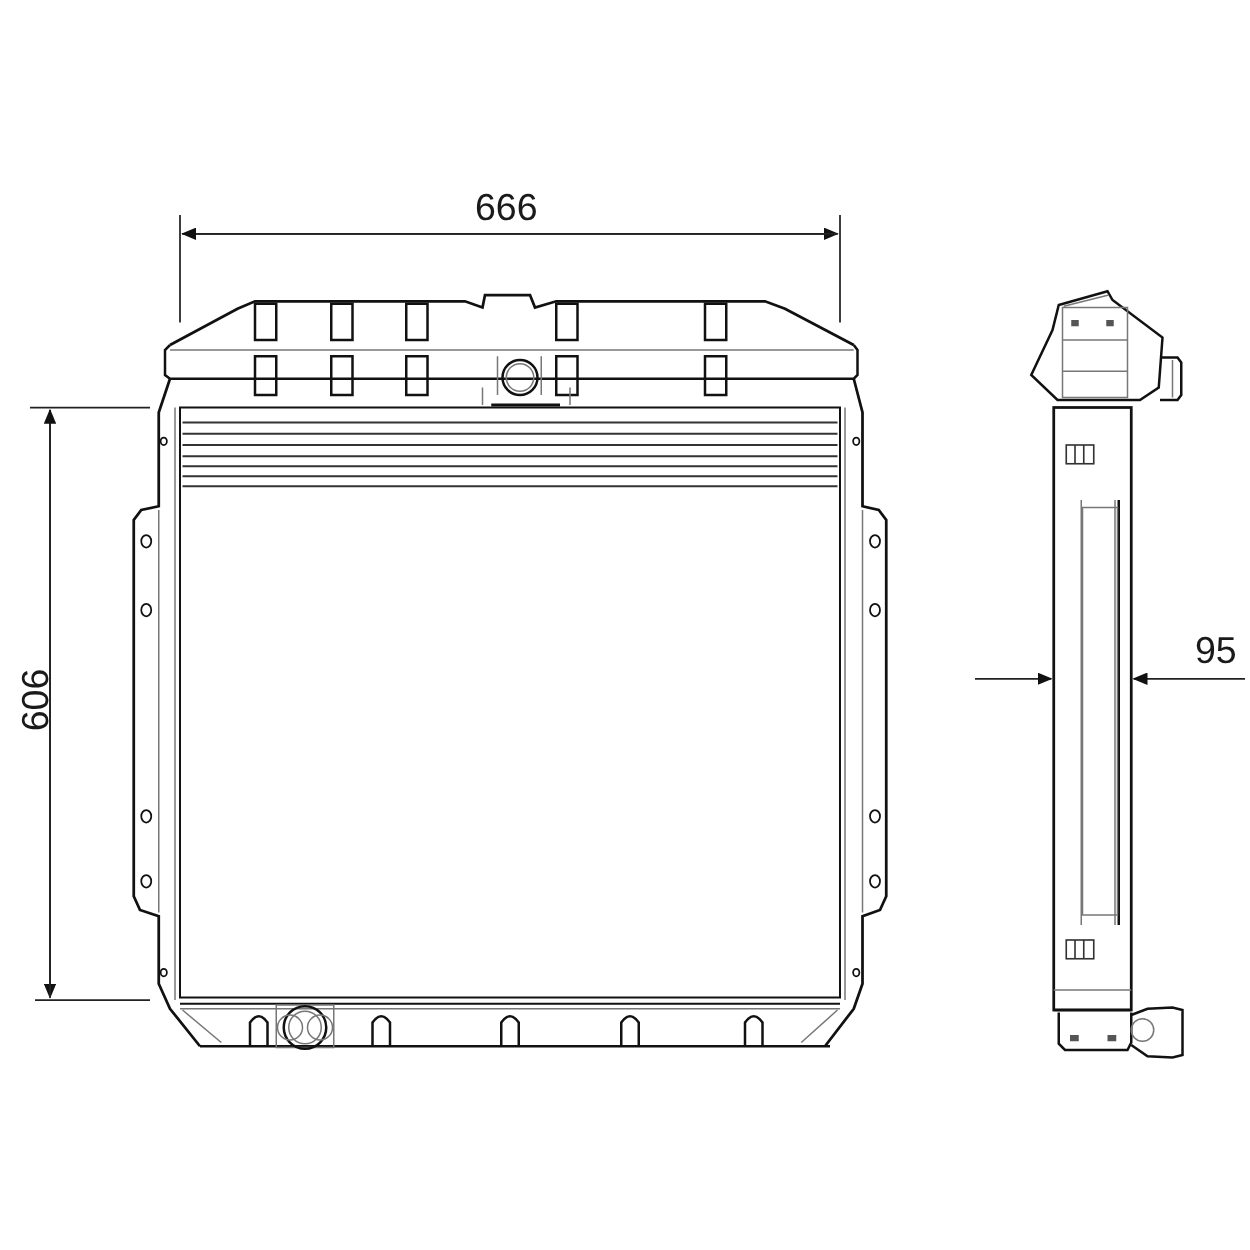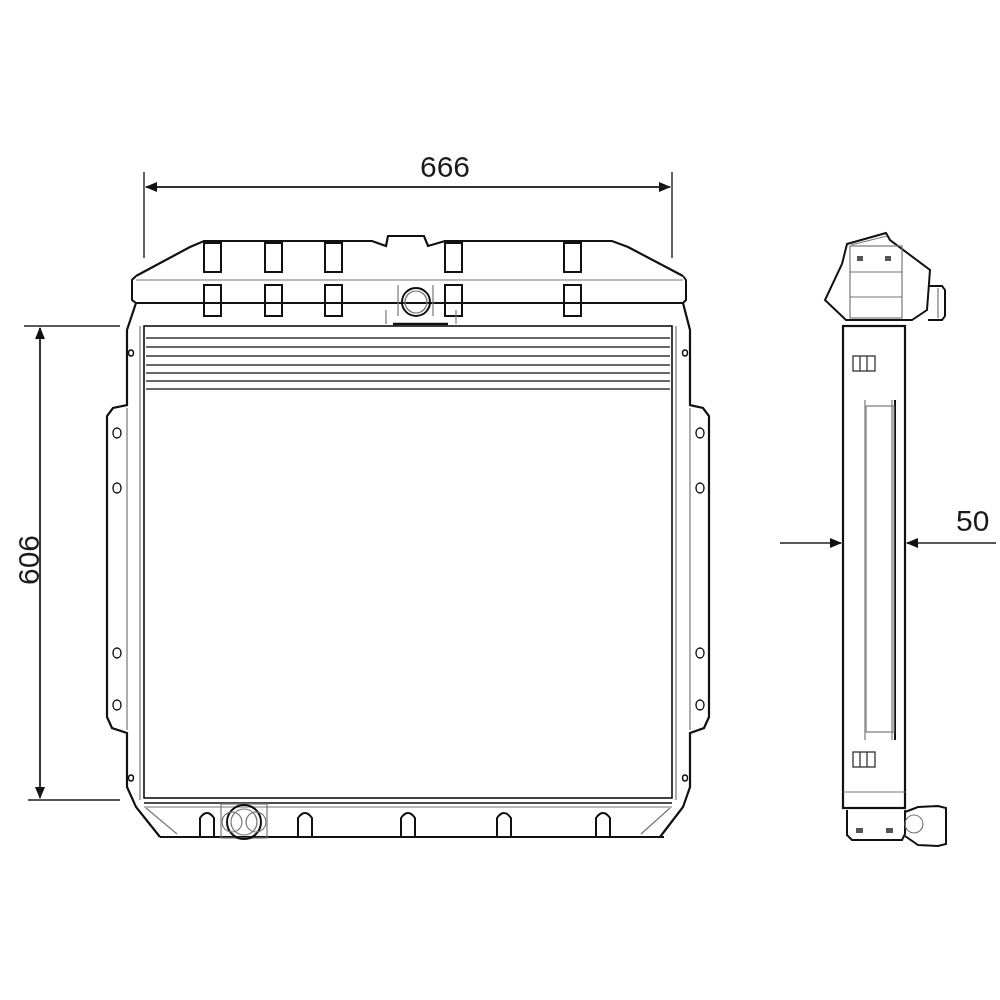--- a/index.html
+++ b/index.html
@@ -1,19 +1,19 @@
 <!DOCTYPE html>
 <html><head>
   <meta charset="utf-8">
   <style>
     html, body { margin: 0; padding: 0; background: #ffffff; }
     body { width: 1000px; height: 1000px; position: relative; overflow: hidden; font-family: "Liberation Sans", sans-serif; }
     svg { position: absolute; left: 0; top: 0; }
     .dim-label { position: absolute; font-family: "Liberation Sans", sans-serif; font-size: 30px; color: #1a1a1a; line-height: 1; }
-    #lbl-width { left: 380px; top: 152px; margin-left: 40px; }
+    #lbl-width { left: 380px; top: 152px; }
     #lbl-height { left: 4px; top: 545px; transform-origin: center; }
     #lbl-depth { left: 956px; top: 506px; }
     .ln { stroke: #111; fill: none; }
     .thin { stroke: #222; stroke-width: 1.4; fill: none; }
     .gray { stroke: #777; stroke-width: 1.2; fill: none; }
   </style>
 </head>
 <body>
 
 <svg width="1000" height="1000" viewBox="0 0 1000 1000" xmlns="http://www.w3.org/2000/svg">
@@ -165,13 +165,13 @@
   </g>
 
   <g>
     <line class="thin" x1="780" y1="543" x2="841" y2="543" marker-end="url(#arr)"></line>
     <line class="thin" x1="996" y1="543" x2="907" y2="543" marker-end="url(#arr)"></line>
   </g>
 </svg>
 
 <div id="lbl-width" class="dim-label">666</div>
 <div id="lbl-height" class="dim-label" style="transform: rotate(-90deg);">606</div>
-<div id="lbl-depth" class="dim-label">50</div>
+<div id="lbl-depth" class="dim-label">95</div>
 
 </body></html>

